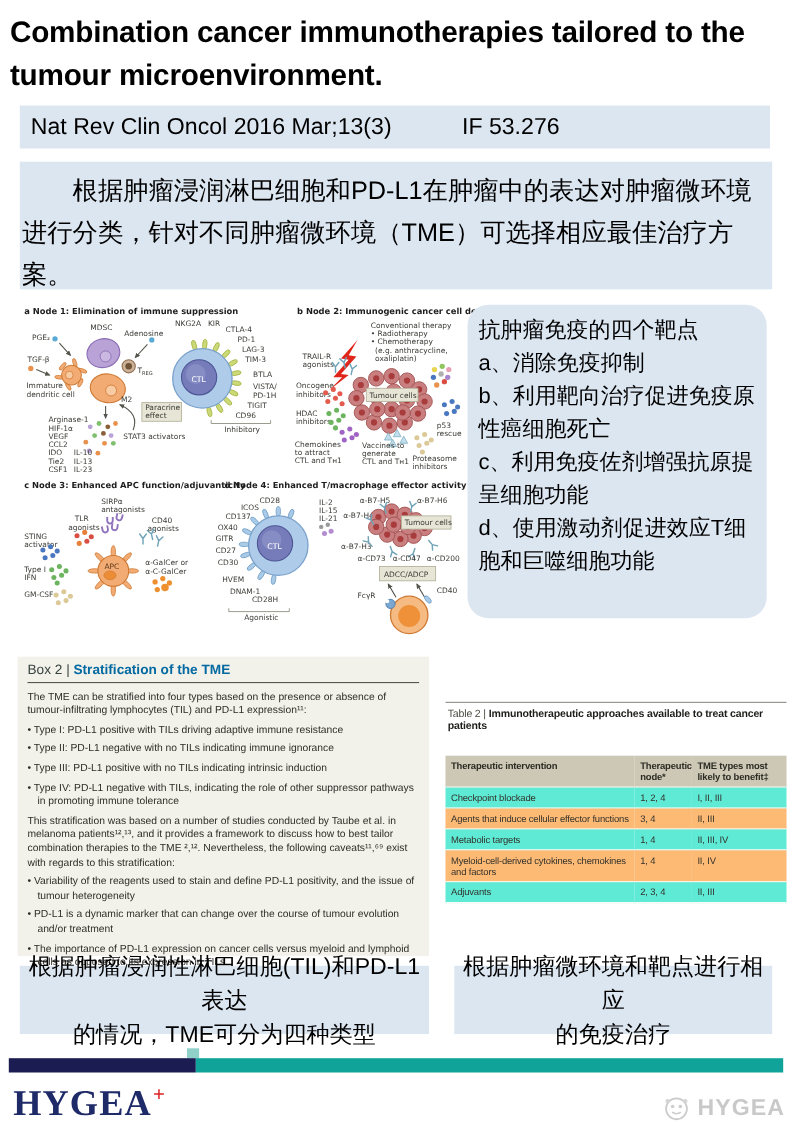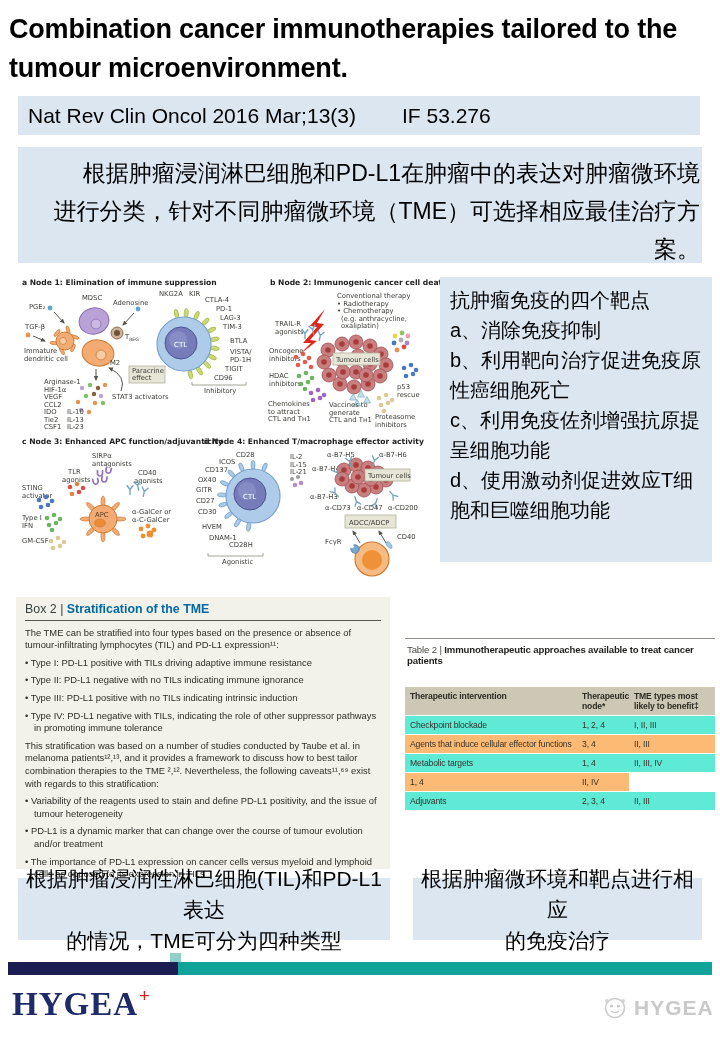--- a/index.html
+++ b/index.html
@@ -1,22 +1,22 @@
 <!DOCTYPE html>
 <html><head>
 <meta charset="utf-8">
 <style>
   html,body{margin:0;padding:0;background:#ffffff;}
   #slide{position:relative;width:720px;height:1028px;background:#ffffff;overflow:hidden;
          font-family:"Liberation Sans", sans-serif;color:#000;}
   .abs{position:absolute;}
   .title{font-weight:bold;font-size:27px;line-height:1.45;color:#000;letter-spacing:-0.2px;}
   .bluebox{background:#dce6f1;}
-  .cite{display:flex;align-items:center;gap:46px;font-size:21px;padding-left:10px;box-sizing:border-box;}
-  .summary{font-size:23px;line-height:38px;padding:7px 2px;box-sizing:border-box;text-align:right;}
+  .cite{display:flex;align-items:center;gap:64px;font-size:21px;padding-left:10px;box-sizing:border-box;}
+  .summary{font-size:23px;line-height:38px;padding:7px 2px;box-sizing:border-box;}
   .summary .ind{display:inline-block;width:46px;}
   .targets{font-size:20px;line-height:30px;padding:8px 10px;box-sizing:border-box;}
   
   .box2{background:#f2f1ea;padding:6px 9px;box-sizing:border-box;font-size:9.4px;
         line-height:12.6px;color:#2e2d28;}
   .box2 .hd{font-size:12.4px;color:#37423f;border-bottom:1.5px solid #55554d;
             padding-bottom:4px;margin-bottom:6px;}
   .box2 .hd b{color:#0369a1;}
   .box2 p{margin:0 0 5px 0;}
   .box2 .bullet{padding-left:9px;text-indent:-9px;margin:0 0 5px 0;}
@@ -448,21 +448,21 @@
         <circle cx="364" cy="287" r="17" fill="#f6bb83" stroke="#cf7a34" stroke-width="1.2"></circle>
         <circle cx="364" cy="288" r="10" fill="#ee9138"></circle>
         <circle cx="347" cy="277" r="4.2" fill="#7ba8d0" stroke="#4c7aa8" stroke-width="0.8"></circle>
         <circle cx="344" cy="274.5" r="1.8" fill="#ffffff"></circle>
       </g>
       <text class="fl" x="317" y="272">FcγR</text>
       <text class="fl" x="389" y="267">CD40</text>
     </g>
   </svg>
 
-  <div class="abs bluebox targets" style="left:440px;top:277px;width:272px;height:285px;">
+  <div class="abs bluebox targets" style="left:425px;top:277px;width:272px;height:285px;border-radius:19px;">
     <div>抗肿瘤免疫的四个靶点</div>
     <div>a、消除免疫抑制</div>
     <div>b、利用靶向治疗促进免疫原性癌细胞死亡</div>
     <div>c、利用免疫佐剂增强抗原提呈细胞功能</div>
     <div>d、使用激动剂促进效应T细胞和巨噬细胞功能</div>
   </div>
 
   <div class="abs box2" style="left:16px;top:597px;width:374px;height:272px;">
     <div class="hd"><span>Box 2 | </span><b>Stratification of the TME</b></div>
     <p>The TME can be stratified into four types based on the presence or absence of tumour-infiltrating lymphocytes (TIL) and PD-L1 expression¹¹:</p>
@@ -492,20 +492,21 @@
       <div>Agents that induce cellular effector functions</div>
       <div>3, 4</div>
       <div>II, III</div>
     </div>
     <div class="grid ra">
       <div>Metabolic targets</div>
       <div>1, 4</div>
       <div>II, III, IV</div>
     </div>
     <div class="grid rb">
+      <div>Myeloid-cell-derived cytokines, chemokines and factors</div>
       <div>1, 4</div>
       <div>II, IV</div>
     </div>
     <div class="grid ra">
       <div>Adjuvants</div>
       <div>2, 3, 4</div>
       <div>II, III</div>
     </div>
   </div>
 

